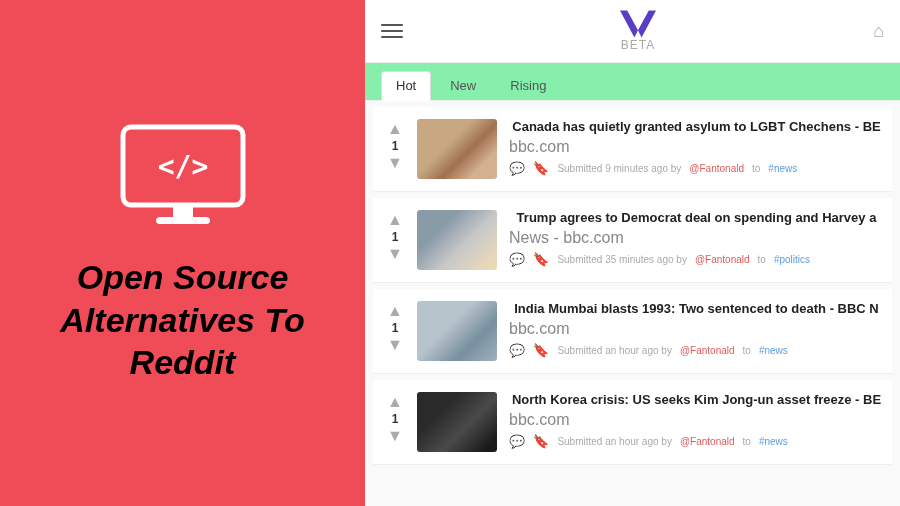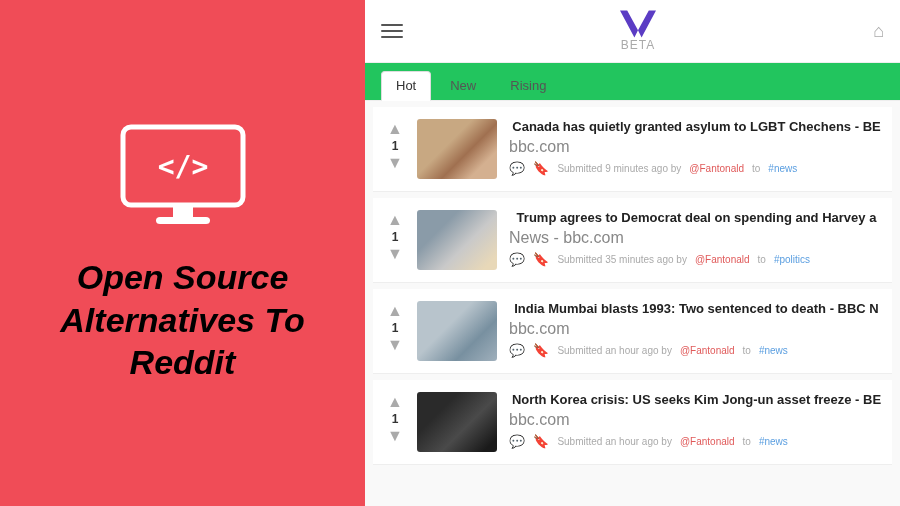--- a/index.html
+++ b/index.html
@@ -92,21 +92,21 @@
       text-transform: uppercase;
     }
 
     .home-icon {
       font-size: 18px;
       color: #aaa;
     }
 
     
     .tabs {
-      background: #22c55e;
+      background: #86efac;
       display: flex;
       padding: 8px 16px 0;
       border-bottom: 1px solid #eee;
     }
 
     .tab {
       padding: 6px 14px;
       font-size: 13px;
       color: #555;
       cursor: pointer;

